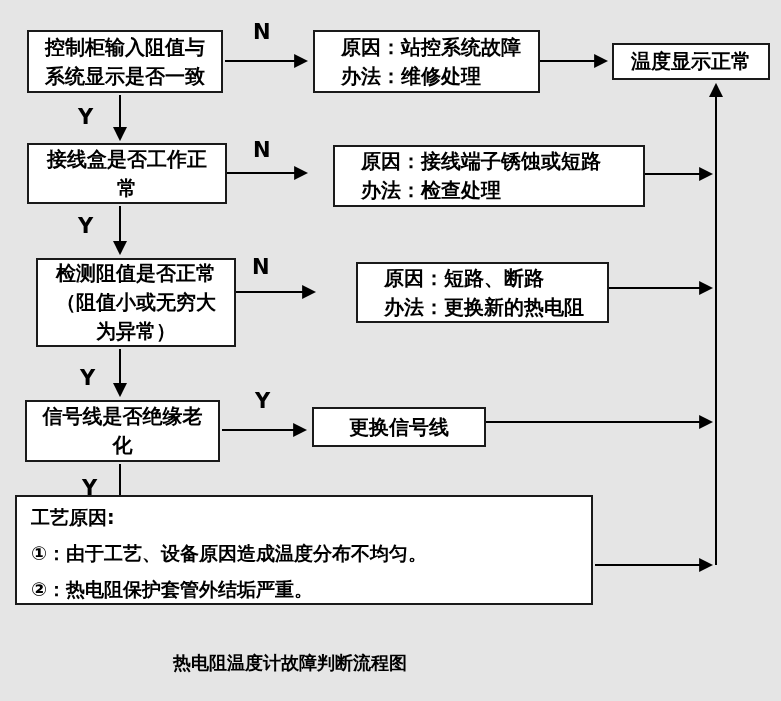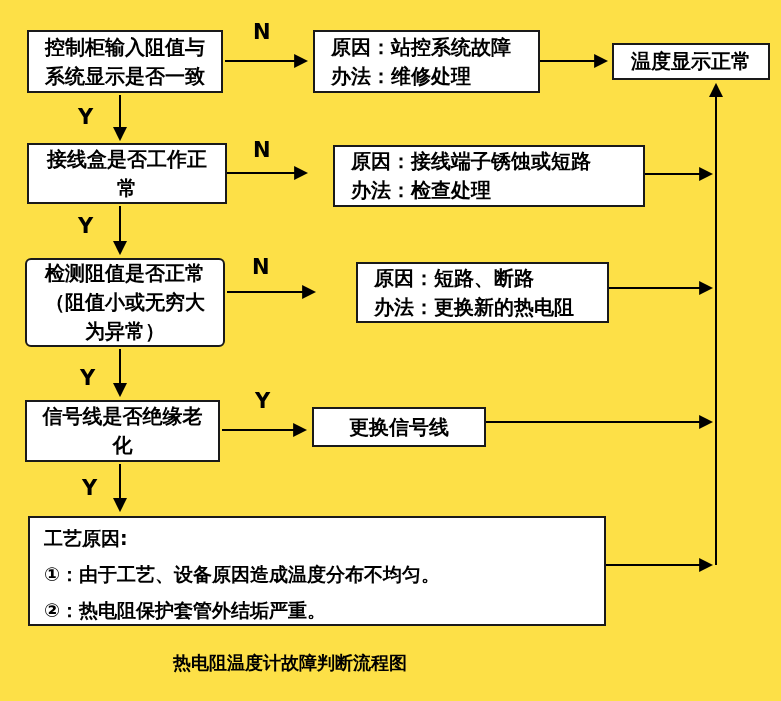--- a/index.html
+++ b/index.html
@@ -1,20 +1,20 @@
 <!DOCTYPE html>
 <html><head>
 <meta charset="utf-8">
 <style>
   html, body { margin: 0; padding: 0; background: #ffffff; }
   .canvas {
     position: relative;
     width: 781px;
     height: 701px;
-    background: #fde047;
+    background: #e5e5e5;
     font-family: "DejaVu Sans", sans-serif;
     color: #000000;
     overflow: hidden;
   }
   svg.wires { position: absolute; left: 0; top: 0; z-index: 1; }
   .box {
     position: absolute;
     box-sizing: border-box;
     border: 2px solid #1a1a1a;
     background: #ffffff;
@@ -23,21 +23,21 @@
     z-index: 2;
   }
   .box .txt {
     white-space: pre-line;
     font-weight: bold;
     font-size: 20px;
     line-height: 29px;
     width: 100%;
   }
   .box.center .txt { text-align: center; }
-  .box.leftpad .txt { text-align: left; padding-left: 16px; padding-right: 6px; }
+  .box.leftpad .txt { text-align: left; padding-left: 26px; padding-right: 6px; }
   .box.procbox { display: block; padding: 8px 14px; }
   .procbox .proc-line {
     font-weight: bold;
     font-size: 19px;
     line-height: 24px;
     margin-bottom: 12px;
     white-space: pre-line;
   }
   .lbl {
     position: absolute;
@@ -103,41 +103,41 @@
   <div class="box center" style="left:27px; top:143px; width:200px; height:61px;">
     <div class="txt">接线盒是否工作正
 常</div>
   </div>
 
   <div class="box leftpad" style="left:313px; top:145px; width:312px; height:62px;margin-left:20px;">
     <div class="txt">原因：接线端子锈蚀或短路
 办法：检查处理</div>
   </div>
 
-  <div class="box center" style="left:25px; top:258px; width:200px; height:89px;border-radius:6px;">
+  <div class="box center" style="left:36px; top:258px; width:200px; height:89px;">
     <div class="txt">检测阻值是否正常
 （阻值小或无穷大
 为异常）</div>
   </div>
 
   <div class="box leftpad" style="left:320px; top:262px; width:253px; height:61px;margin-left:36px;">
     <div class="txt">原因：短路、断路
 办法：更换新的热电阻</div>
   </div>
 
   <div class="box center" style="left:25px; top:400px; width:195px; height:62px;">
     <div class="txt">信号线是否绝缘老
 化</div>
   </div>
 
   <div class="box center" style="left:312px; top:407px; width:174px; height:40px;">
     <div class="txt">更换信号线</div>
   </div>
 
-  <div class="box procbox" style="left:15px; top:516px; width:578px; height:110px;margin-left:13px;">
+  <div class="box procbox" style="left:15px; top:495px; width:578px; height:110px;">
     <div class="proc-line">工艺原因:</div>
     <div class="proc-line">①：由于工艺、设备原因造成温度分布不均匀。</div>
     <div class="proc-line">②：热电阻保护套管外结垢严重。</div>
   </div>
 
   <div class="lbl" style="left:253px; top:21px;">N</div>
   <div class="lbl" style="left:78px;  top:106px;">Y</div>
   <div class="lbl" style="left:253px; top:139px;">N</div>
   <div class="lbl" style="left:78px;  top:215px;">Y</div>
   <div class="lbl" style="left:252px; top:256px;">N</div>

